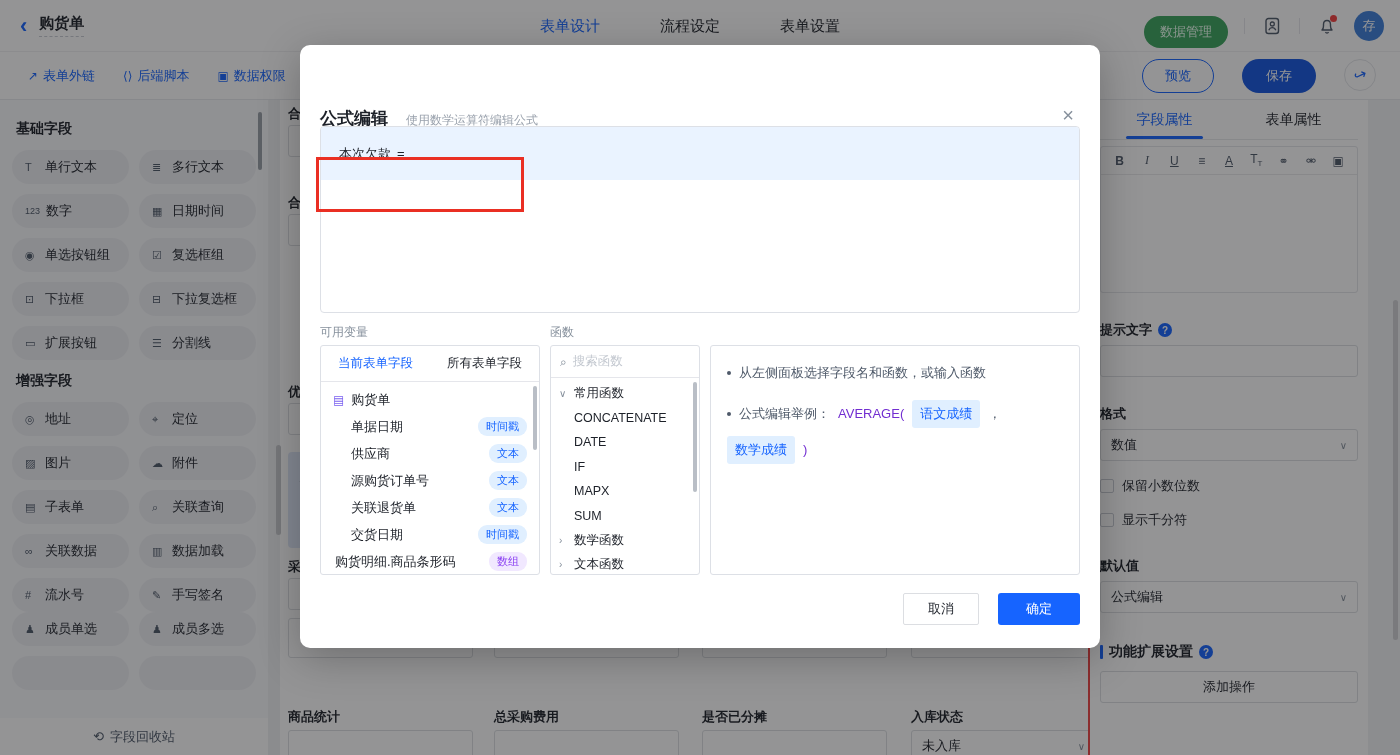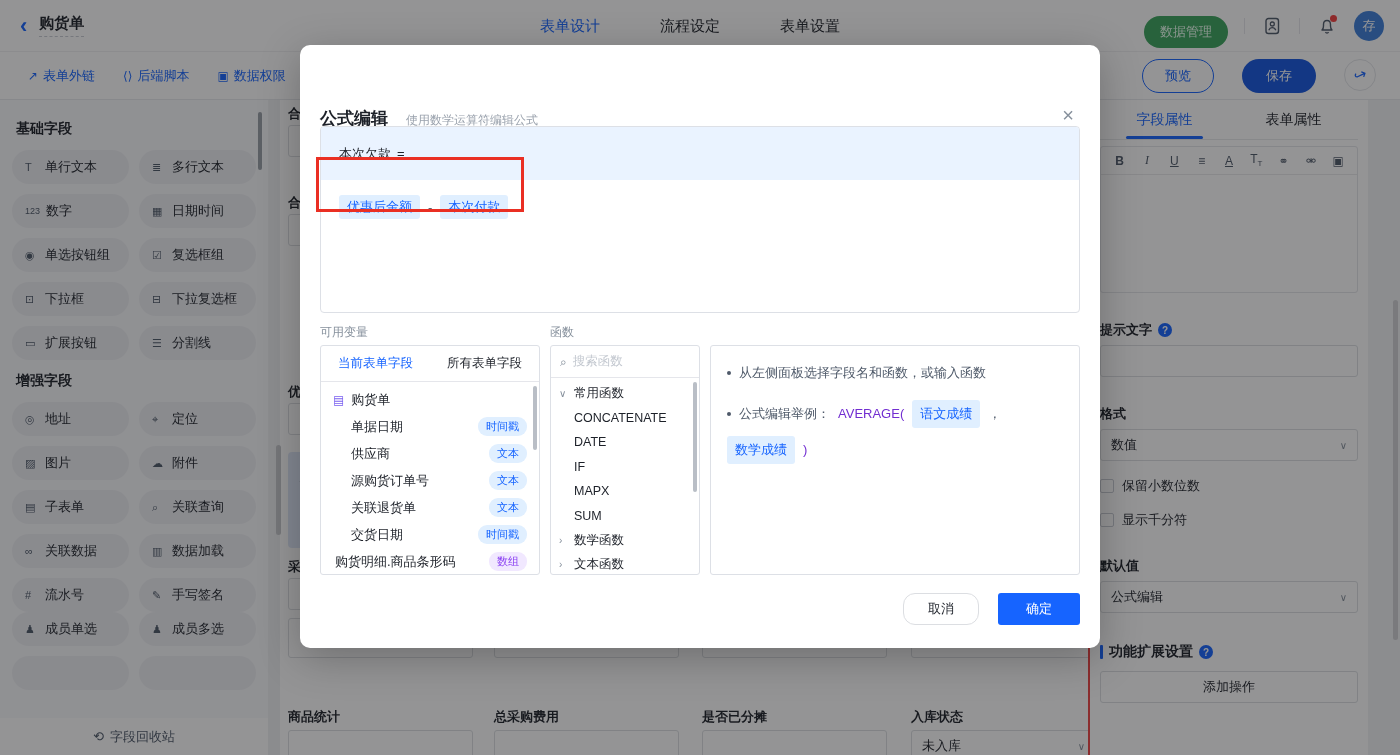--- a/index.html
+++ b/index.html
@@ -107,21 +107,21 @@
   .fnsearch .mag { color:#86909c; font-size:12px; }
   .fnsearch .ph { color:#c2c7cf; font-size:12.5px; }
   .fnrow { height:24.5px; display:flex; align-items:center; padding:0 8px; font-size:12.5px; cursor:pointer; gap:5px; }
   .fnrow .chev { color:#86909c; font-size:10px; width:10px; }
   .fnrow.item { padding-left:23px; }
   .fn-scroll { position:absolute; right:2px; top:36px; width:4px; height:110px; background:#b9bec6; border-radius:2px; }
   .tips { left:410px; width:370px; padding:16px 16px; font-size:13px; color:#4e5969; }
   .tip-line { display:flex; align-items:center; gap:8px; margin-bottom:16px; flex-wrap:wrap; line-height:22px; }
   .dot { width:4px; height:4px; border-radius:50%; background:#4e5969; flex:none; }
   .fnpur { color:#722ed1; }
-  .m-cancel { position:absolute; left:603px; top:548px; width:76px; height:32px; background:#fff; border:1px solid #dcdee2; border-radius:12px; font-size:13px; color:#1d2129; cursor:pointer; }
+  .m-cancel { position:absolute; left:603px; top:548px; width:76px; height:32px; background:#fff; border:1px solid #dcdee2; border-radius:2px; font-size:13px; color:#1d2129; cursor:pointer; }
   .m-ok { position:absolute; left:698px; top:548px; width:82px; height:32px; background:#1664ff; border:none; border-radius:3px; font-size:13px; color:#fff; cursor:pointer; }
 </style>
 </head>
 <body>
 
 <div id="app">
 
   <header class="topbar">
     <span class="back">‹</span>
     <span class="doc-title">购货单</span>
@@ -367,25 +367,20 @@
   <section class="modal">
     <div class="m-title">公式编辑</div>
     <div class="m-sub">使用数学运算符编辑公式</div>
     <div class="m-close">×</div>
 
     <div class="fbox">
       <div class="fbox-head">
         <span>本次欠款</span>
         <span>=</span>
       </div>
-      <div class="fbox-body">
-        <span class="chip">优惠后金额</span>
-        <span class="op">-</span>
-        <span class="chip">本次付款</span>
-      </div>
     </div>
     <div class="red-rect"></div>
 
     <div class="m-seclabel" style="left:20px; top:279px;">可用变量</div>
     <div class="m-seclabel" style="left:250px; top:279px;">函数</div>
 
     <div class="panel vpanel">
       <div class="vtabs">
         <span class="vtab active">当前表单字段</span>
         <span class="vtab">所有表单字段</span>

